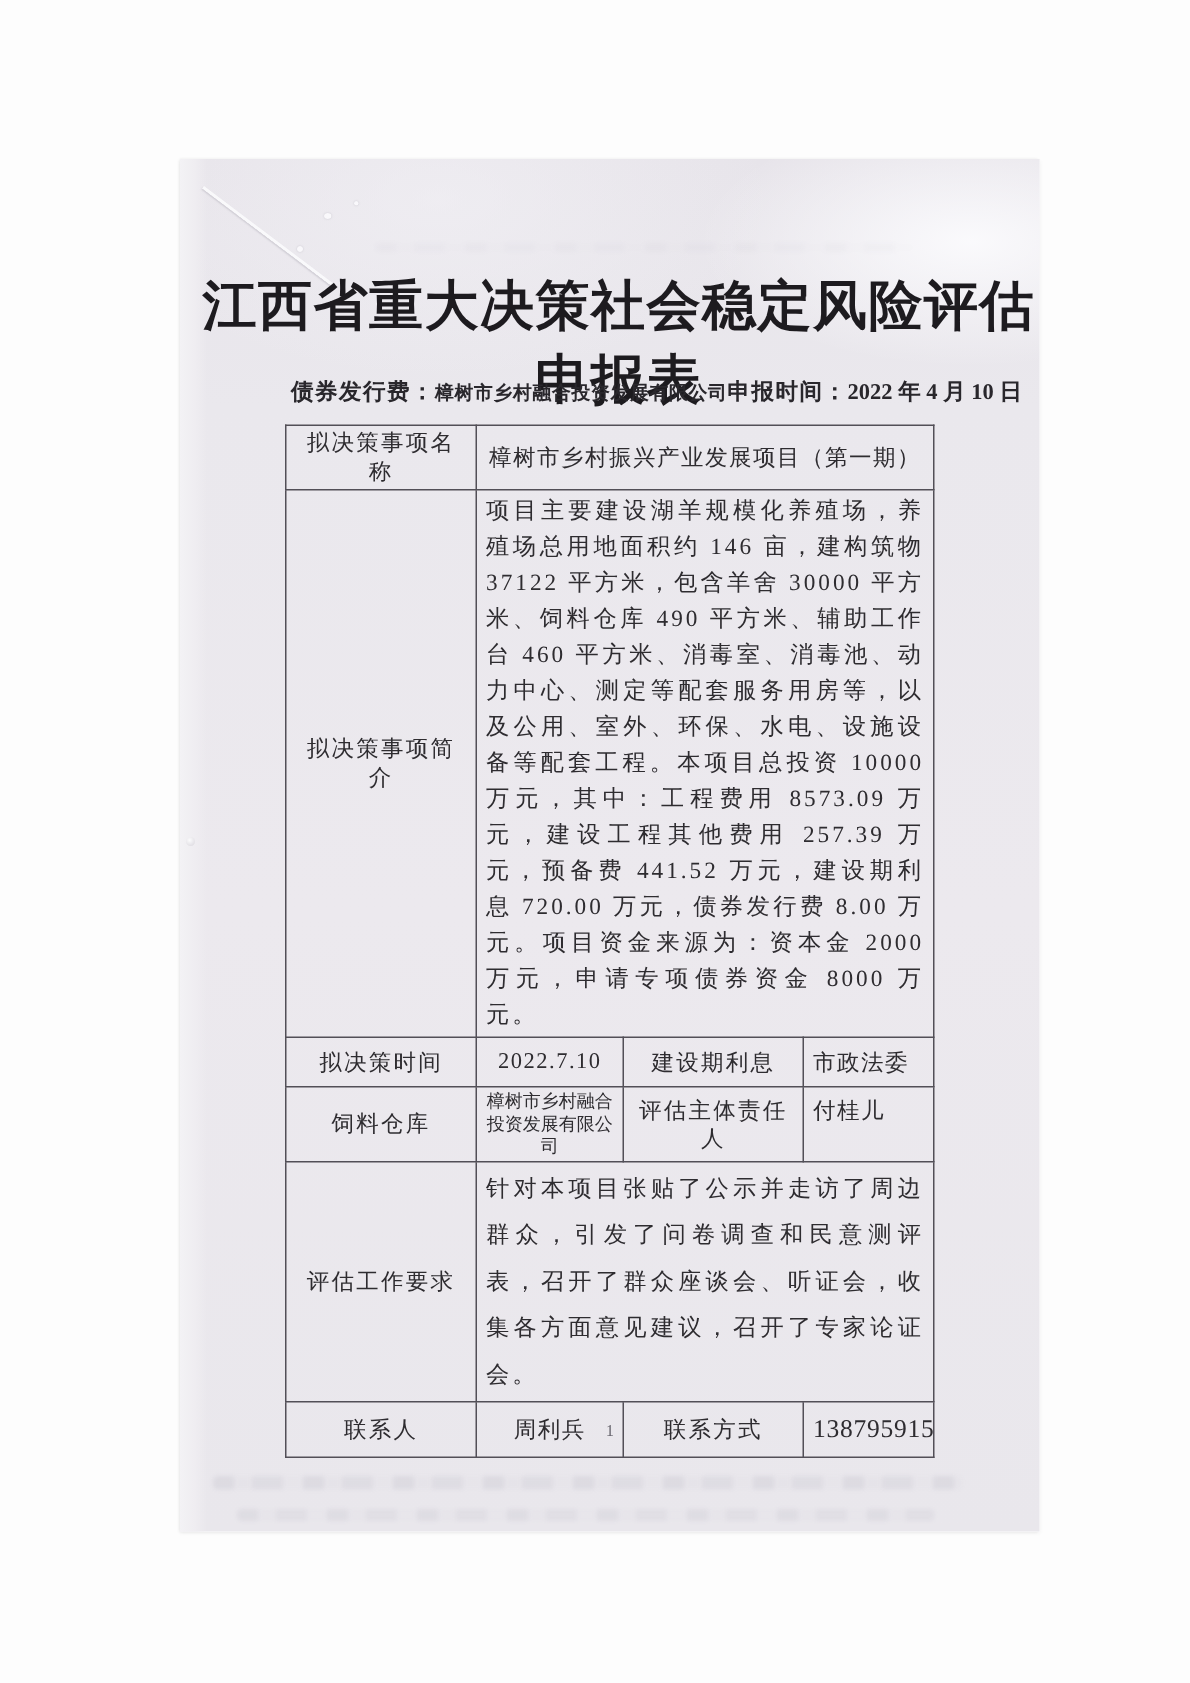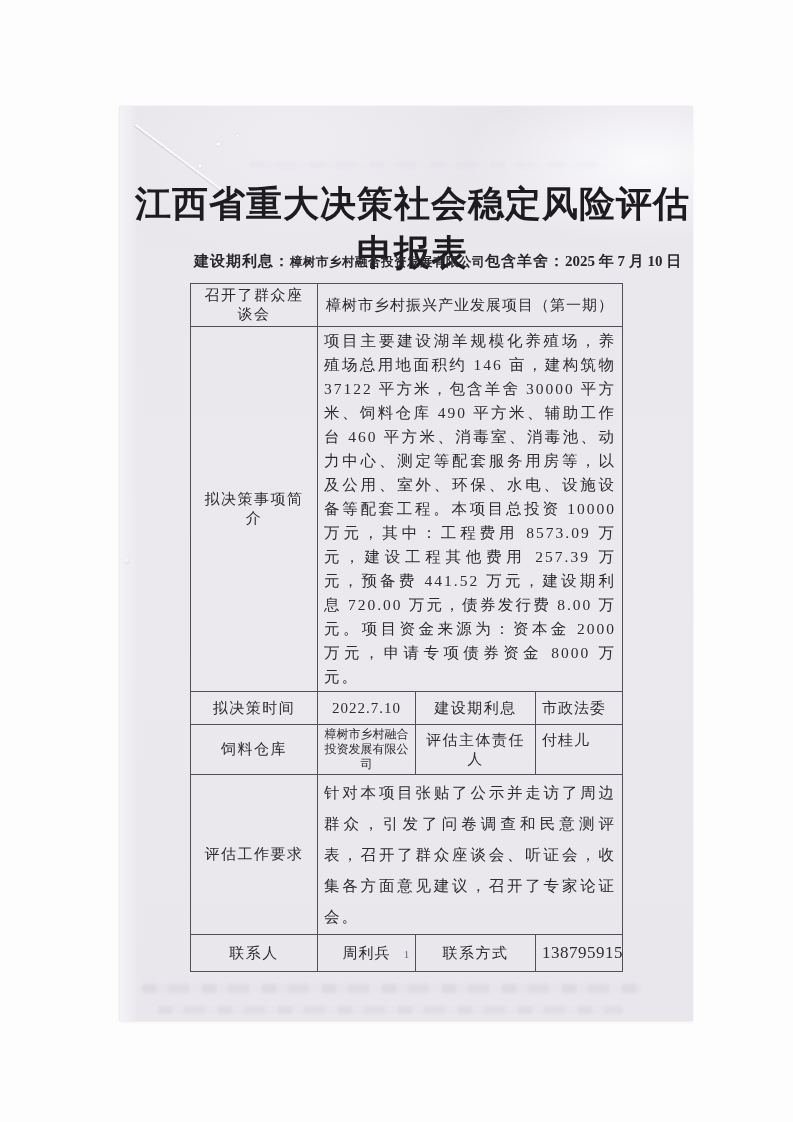--- a/index.html
+++ b/index.html
@@ -98,37 +98,37 @@
   <div class="crease"></div>
   <div class="speck s1"></div>
   <div class="speck s2"></div>
   <div class="speck s3"></div>
   <div class="hole"></div>
   <div class="smudge m3"></div>
 
   <div class="doc-title">江西省重大决策社会稳定风险评估申报表</div>
 
   <div class="head-line">
-    <span class="lab">建设期利息：</span>
+    <span class="lab">债券发行费：</span>
       <span class="unit-name">樟树市乡村融合投资发展有限公司</span>
       <span class="gap"></span>
-      <span class="lab">包含羊舍：</span>
-      <span>2025 年 7 月 10 日</span>
+      <span class="lab">申报时间：</span>
+      <span>2022 年 4 月 10 日</span>
   </div>
 
   <table class="form">
     <colgroup>
       <col style="width:127px">
         <col style="width:98px">
         <col style="width:120px">
         <col style="width:87px">
     </colgroup>
     <tbody>
         <tr style="height:37px">
-      <td class="lab">召开了群众座谈会</td>
+      <td class="lab">拟决策事项名称</td>
       <td class="val-center" colspan="3">樟树市乡村振兴产业发展项目（第一期）</td>
     </tr>
     <tr style="height:350px">
       <td class="lab">拟决策事项简介</td>
       <td class="longtext" colspan="3">项目主要建设湖羊规模化养殖场，养殖场总用地面积约 146 亩，建构筑物 37122 平方米，包含羊舍 30000 平方米、饲料仓库 490 平方米、辅助工作台 460 平方米、消毒室、消毒池、动力中心、测定等配套服务用房等，以及公用、室外、环保、水电、设施设备等配套工程。本项目总投资 10000 万元，其中：工程费用 8573.09 万元，建设工程其他费用 257.39 万元，预备费 441.52 万元，建设期利息 720.00 万元，债券发行费 8.00 万元。项目资金来源为：资本金 2000 万元，申请专项债券资金 8000 万元。</td>
     </tr>
     <tr style="height:33px">
       <td class="lab">拟决策时间</td>
       <td class="val-center">2022.7.10</td>
       <td class="lab">建设期利息</td>

